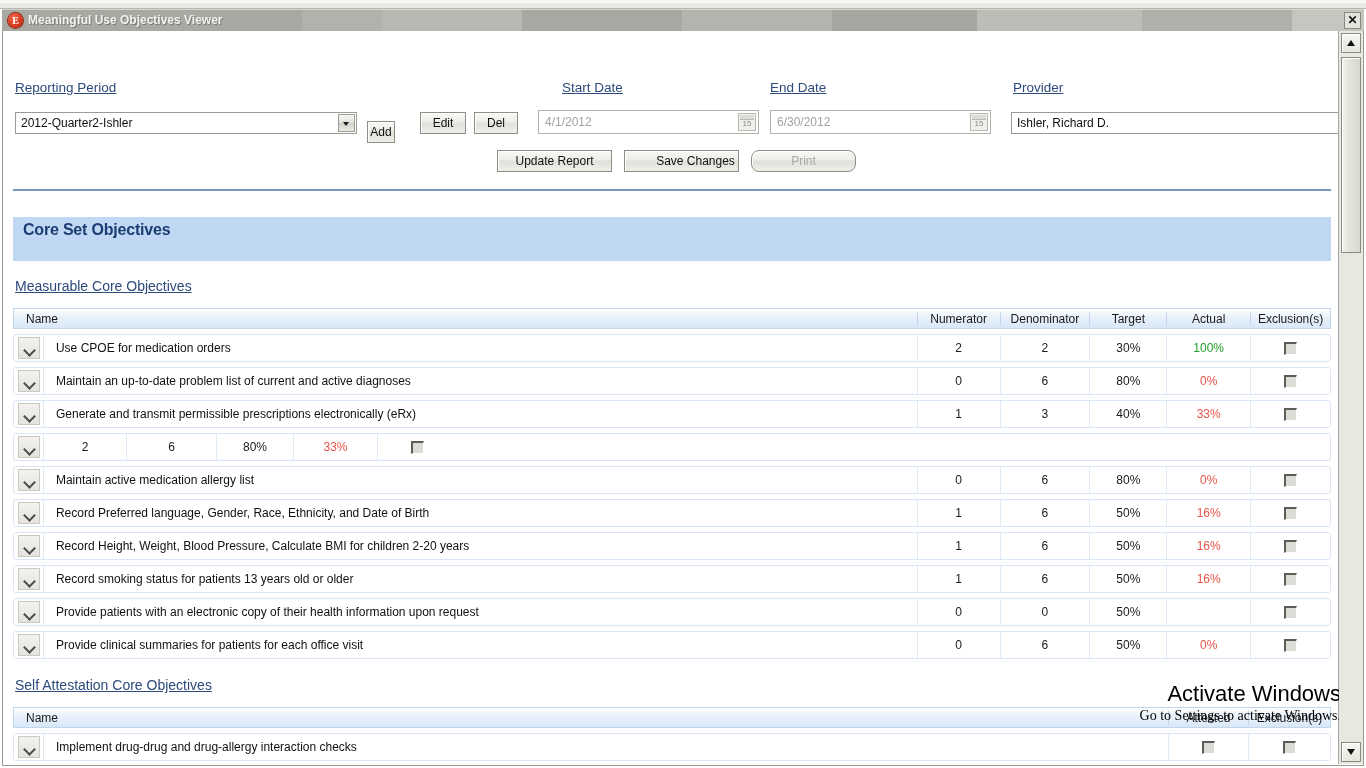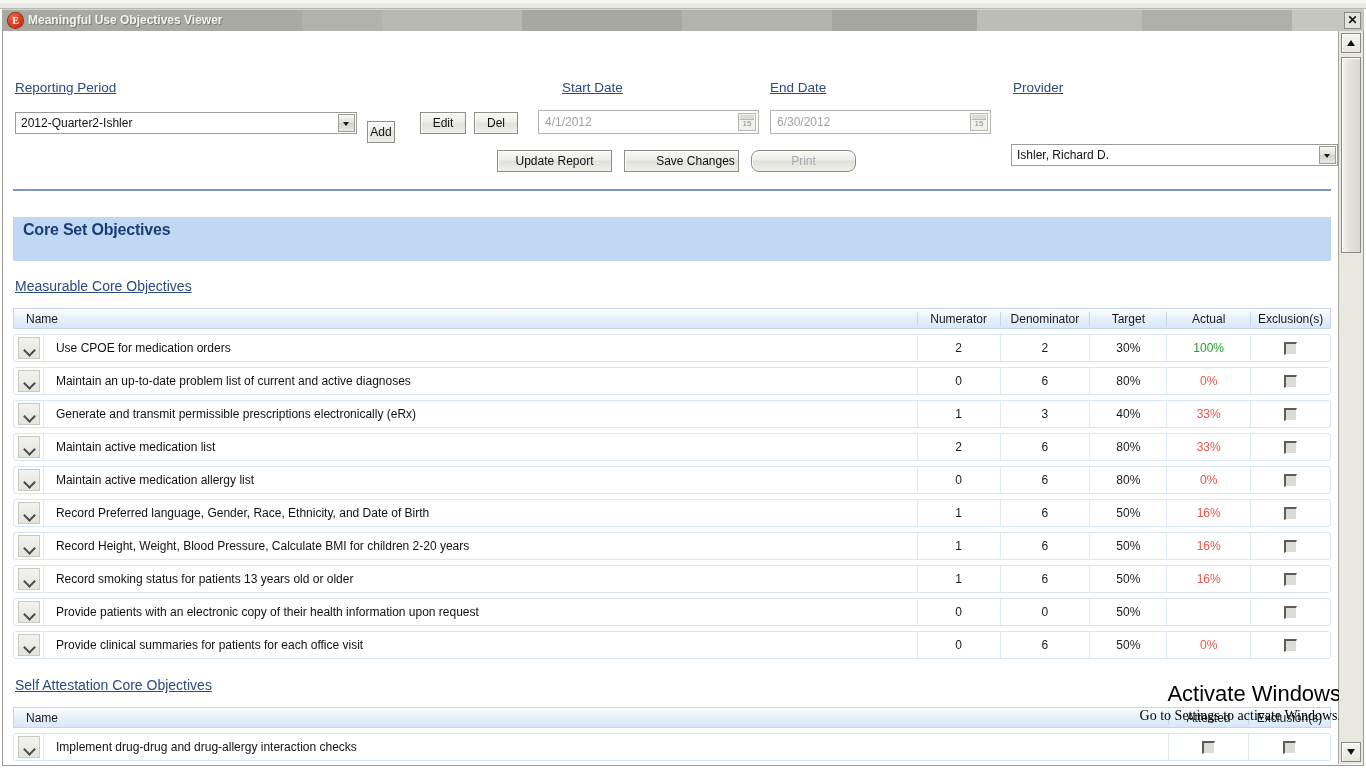--- a/index.html
+++ b/index.html
@@ -441,21 +441,21 @@
 
       <div class="datebox" style="left:535px; top:79px; width:221px;">
         <span>4/1/2012</span>
         <span class="cal-icon">15</span>
       </div>
       <div class="datebox" style="left:767px; top:79px; width:221px;">
         <span>6/30/2012</span>
         <span class="cal-icon">15</span>
       </div>
 
-      <div class="combo" style="left:1008px; top:81px; width:327px;margin-top:32px;">
+      <div class="combo" style="left:1008px; top:81px; width:353px;">
         <span>Ishler, Richard D.</span>
         <span class="arrow-btn"></span>
       </div>
 
       <div class="btn" style="left:494px; top:119px; width:115px;">Update Report</div>
       <div class="btn" style="left:621px; top:119px; width:115px;padding-left:28px;">Save Changes</div>
       <div class="btn disabled" style="left:748px; top:119px; width:105px;">Print</div>
 
       <hr class="section-rule">
 
@@ -504,21 +504,20 @@
             <div class="cell" style="width: 83px;">1</div>
             <div class="cell" style="width: 90px;">3</div>
             <div class="cell" style="width: 77px;">40%</div>
             <div class="cell val-red" style="width: 84px;">33%</div>
             <div class="cell" style="width: 79px;"><span class="checkbox"></span></div>
           </div>
           <div class="grid-row">
             <div class="cell expander" style="width: 30px;">
               <div class="expand-btn"></div>
             </div>
-            <div class="cell name" style="width: 875px;">Maintain active medication list</div>
             <div class="cell" style="width: 83px;">2</div>
             <div class="cell" style="width: 90px;">6</div>
             <div class="cell" style="width: 77px;">80%</div>
             <div class="cell val-red" style="width: 84px;">33%</div>
             <div class="cell" style="width: 79px;"><span class="checkbox"></span></div>
           </div>
           <div class="grid-row">
             <div class="cell expander" style="width: 30px;">
               <div class="expand-btn"></div>
             </div>

